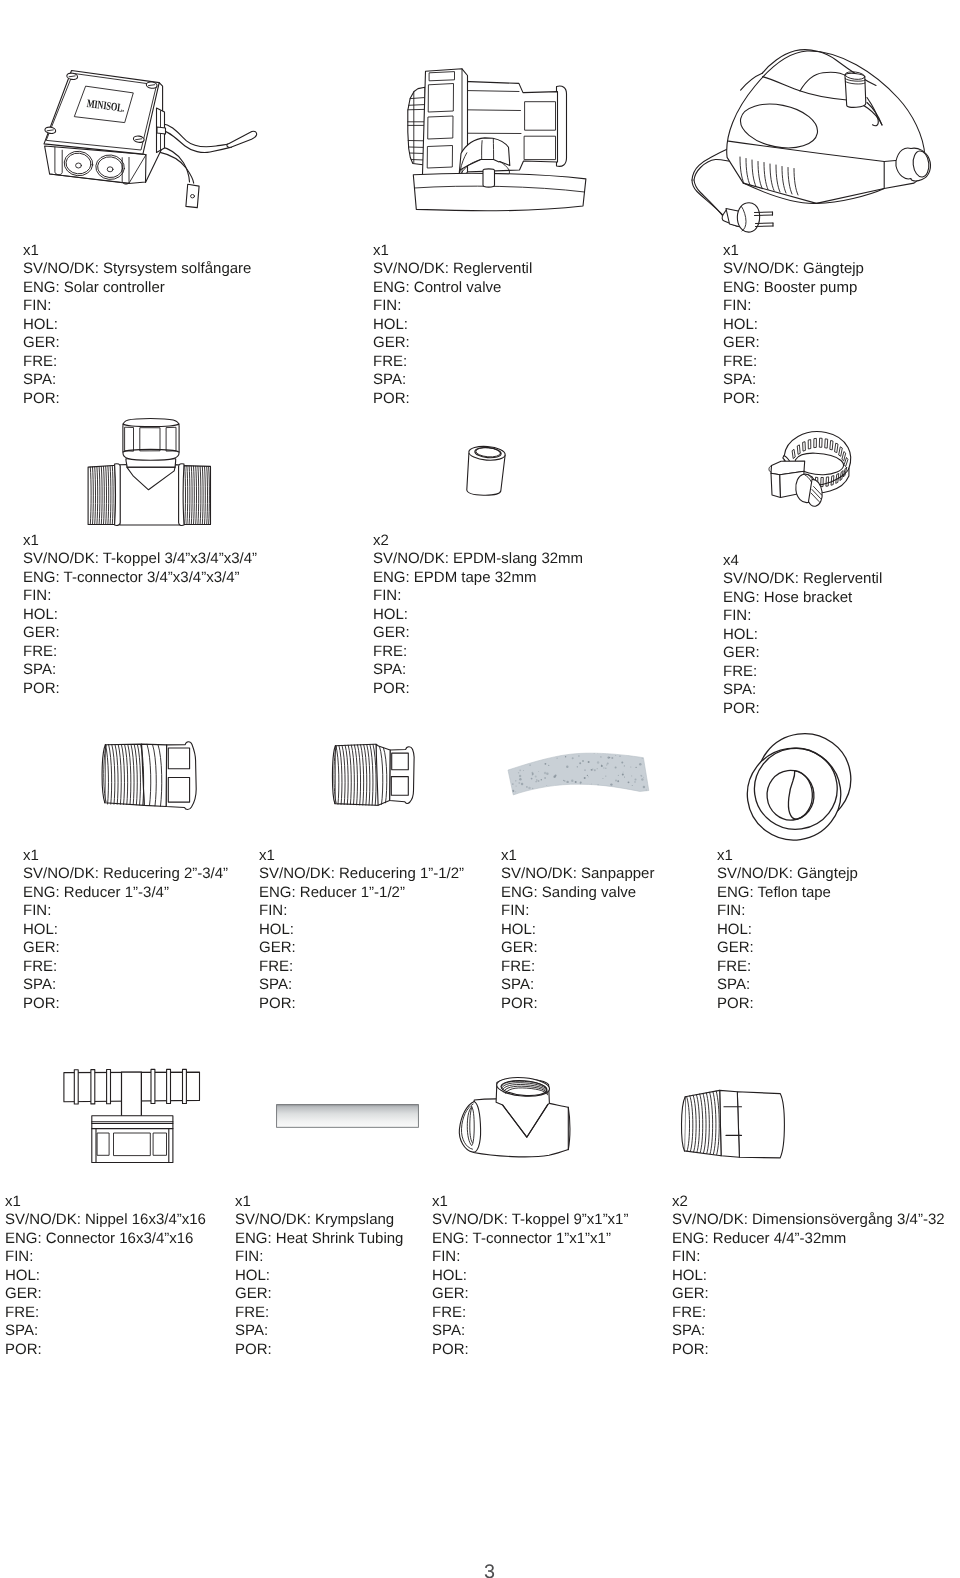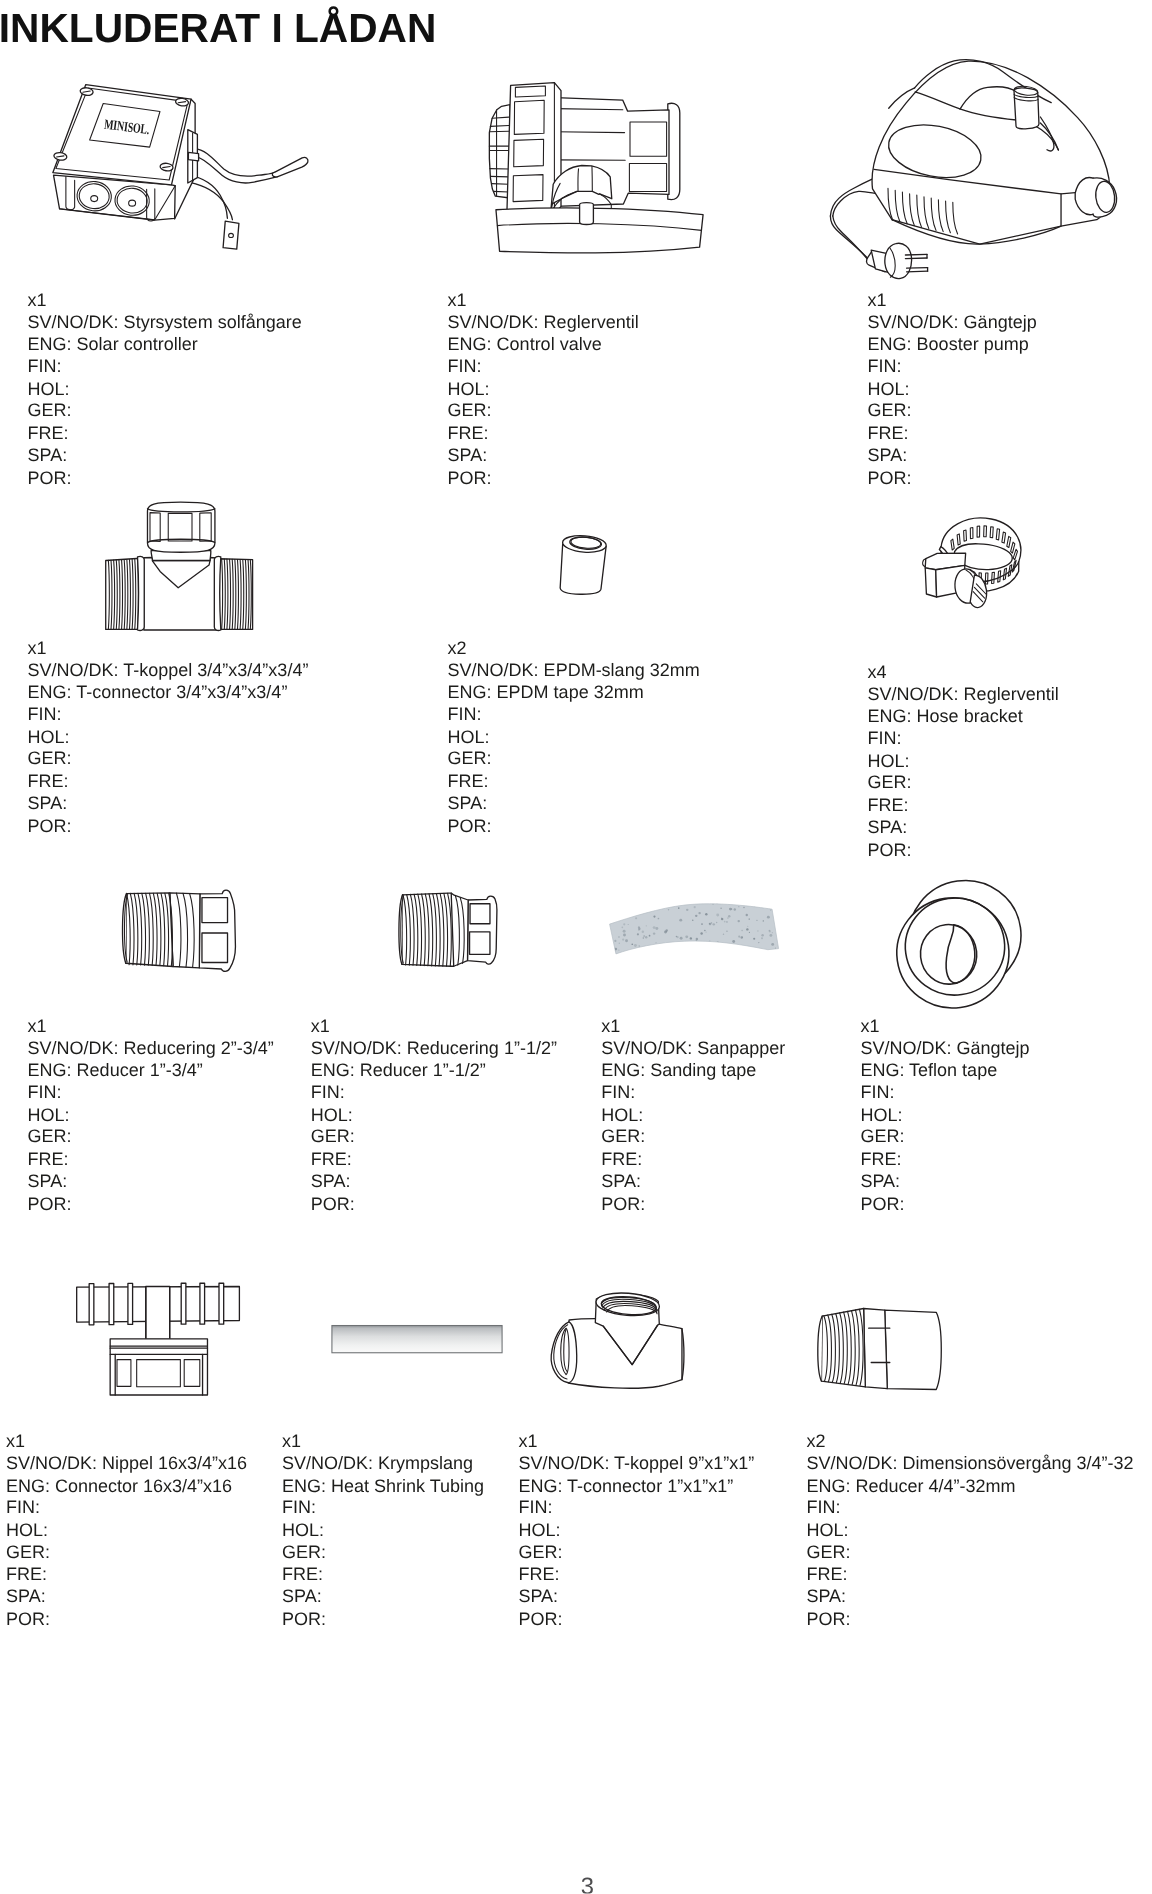--- a/index.html
+++ b/index.html
@@ -20,21 +20,20 @@
   svg{display:block;overflow:visible;}
   .ln{fill:none;stroke:#231f20;stroke-width:1.1;stroke-linejoin:round;stroke-linecap:round;}
   .lnw{fill:#fff;stroke:#231f20;stroke-width:1.1;stroke-linejoin:round;stroke-linecap:round;}
   .thin{stroke-width:0.9;}
   .brandmark{font-family:"Liberation Serif",serif;font-weight:bold;font-size:11.5px;fill:#1a1a1a;letter-spacing:-0.1px;}
 </style>
 </head>
 <body>
 
 <div class="page">
-  <div class="title">INKLUDERAT I LÅDAN</div>
 
   <div class="art" style="left:30px;top:55px;">
     <svg width="230" height="165" viewBox="0 0 230 165">
 
       <path class="ln" d="M132.0 68.8 C142 69.5 149 79 156.5 85.9 C164 92 176 92.5 186 91.0 C193 90 197 89.8 199.1 88.5"></path>
       <path class="ln" d="M129.0 74.2 C139 75.5 147.5 85 155 91 C162 96.5 172 98.5 180 97 C189 95.2 196 93.5 201.5 92.1"></path>
 
       <path class="lnw" d="M199.1 88.5 L221.8 76.6 C225 75.3 227.2 77.5 226.5 80 C225.9 82 224 83 221.5 84.3 L201.5 92.1 C198.5 93.2 196.5 91.5 197 89.8 C197.3 89 197.9 88.8 199.1 88.5 Z"></path>
 
       <path class="ln" d="M127.8 90.9 C139 93.2 148 98.5 153.5 107.7 C157.8 115 159.2 121 159.5 126.9"></path>
@@ -697,21 +696,21 @@
       <div>FIN:</div>
       <div>HOL:</div>
       <div>GER:</div>
       <div>FRE:</div>
       <div>SPA:</div>
       <div>POR:</div>
     </div>
   <div class="cell spec" style="left:501px;top:847px;" id="spec-8">
       <div>x1</div>
       <div>SV/NO/DK: Sanpapper</div>
-      <div>ENG: Sanding tape</div>
+      <div>ENG: Sanding valve</div>
       <div>FIN:</div>
       <div>HOL:</div>
       <div>GER:</div>
       <div>FRE:</div>
       <div>SPA:</div>
       <div>POR:</div>
     </div>
   <div class="cell spec" style="left:717px;top:847px;" id="spec-9">
       <div>x1</div>
       <div>SV/NO/DK: Gängtejp</div>

